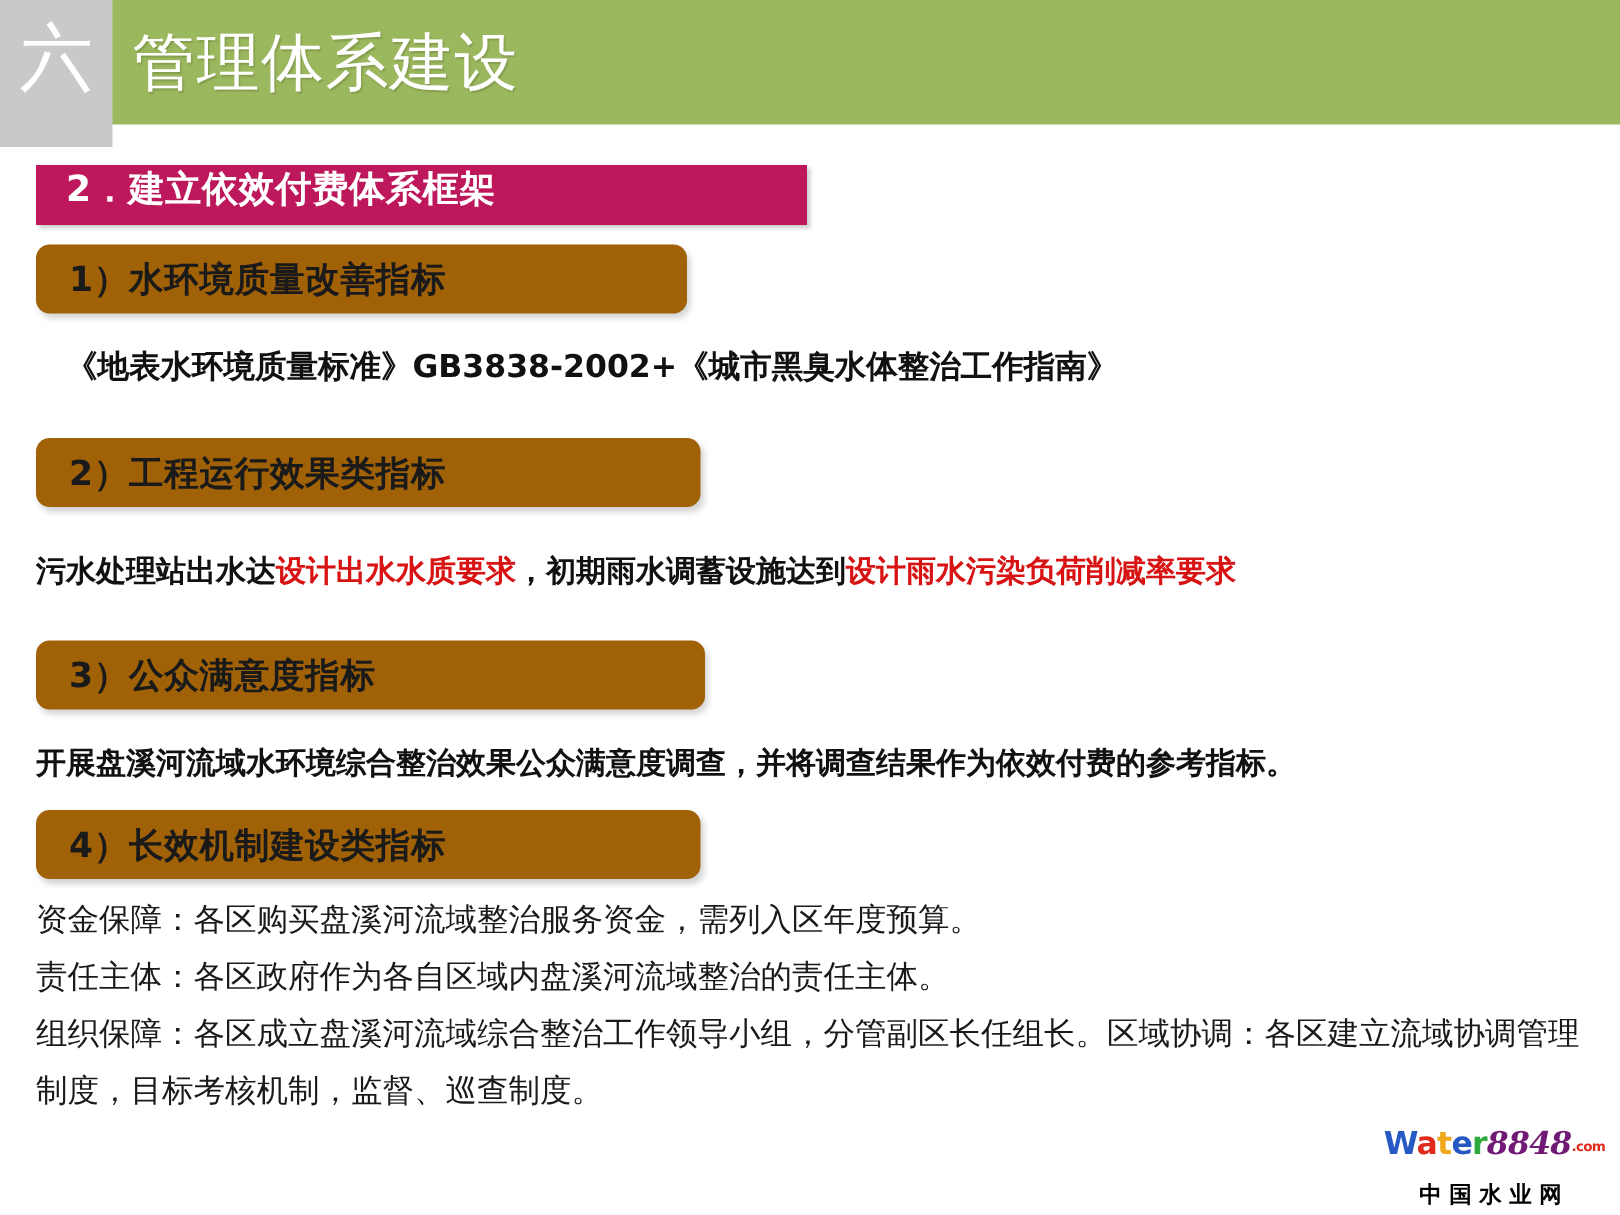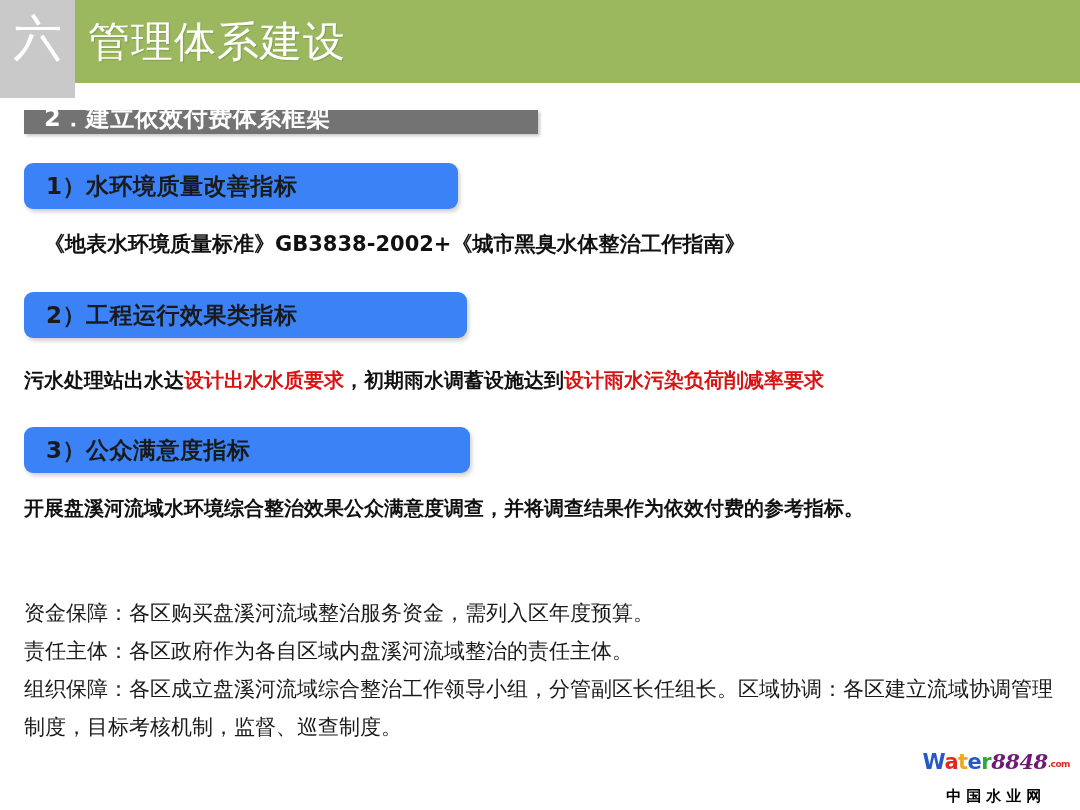--- a/index.html
+++ b/index.html
@@ -66,41 +66,41 @@
     text-shadow: 1px 1px 1px rgba(90,110,50,0.35);
     font-family: "DejaVu Sans", "Liberation Sans", sans-serif;
   }
 
   
   .section-bar {
     position: absolute;
     left: 24px;
     top: 110px;
     width: 514px;
-    height: 24px;
-    background: #737373;
-    display: flex;
-    align-items: flex-end;
+    height: 40px;
+    background: #be185d;
+    display: flex;
+    align-items: flex-start;
     box-shadow: 2px 2px 3px rgba(0,0,0,0.22);
   }
   .section-bar span {
     color: #ffffff;
     font-size: 24px;
     font-weight: 700;
     padding-left: 20px;
     letter-spacing: 0.5px;
     font-family: "DejaVu Sans", "Liberation Sans", sans-serif;
   }
 
   
   .pill {
     position: absolute;
     left: 24px;
     height: 46px;
-    background: #3b82f6;
+    background: #a16207;
     border-radius: 9px;
     display: flex;
     align-items: center;
     box-shadow: 2px 3px 4px rgba(0,0,0,0.18);
   }
   .pill span {
     color: #1a1a1a;
     font-size: 23px;
     font-weight: 700;
     padding-left: 22px;
@@ -214,20 +214,23 @@
   </div>
 
   <div class="body-line line-effect"><span>污水处理站出水达</span><span class="red">设计出水水质要求</span><span>，初期雨水调蓄设施达到</span><span class="red">设计雨水污染负荷削减率要求</span></div>
 
   <div class="pill pill-3">
     <span>3）公众满意度指标</span>
   </div>
 
   <div class="body-line line-survey">开展盘溪河流域水环境综合整治效果公众满意度调查，并将调查结果作为依效付费的参考指标。</div>
 
+  <div class="pill pill-4">
+    <span>4）长效机制建设类指标</span>
+  </div>
 
   <div class="para-block">
     <p>资金保障：各区购买盘溪河流域整治服务资金，需列入区年度预算。</p>
     <p>责任主体：各区政府作为各自区域内盘溪河流域整治的责任主体。</p>
     <p>组织保障：各区成立盘溪河流域综合整治工作领导小组，分管副区长任组长。区域协调：各区建立流域协调管理制度，目标考核机制，监督、巡查制度。</p>
   </div>
 
   <div class="watermark">
     <div class="wm-row1"><span class="c-blue">W</span><span class="c-red">a</span><span class="c-yellow">t</span><span class="c-blue">e</span><span class="c-green">r</span><span class="wm-num">8848</span><span class="wm-dotcom">.com</span></div>
     <div class="wm-row2">中国水业网</div>

